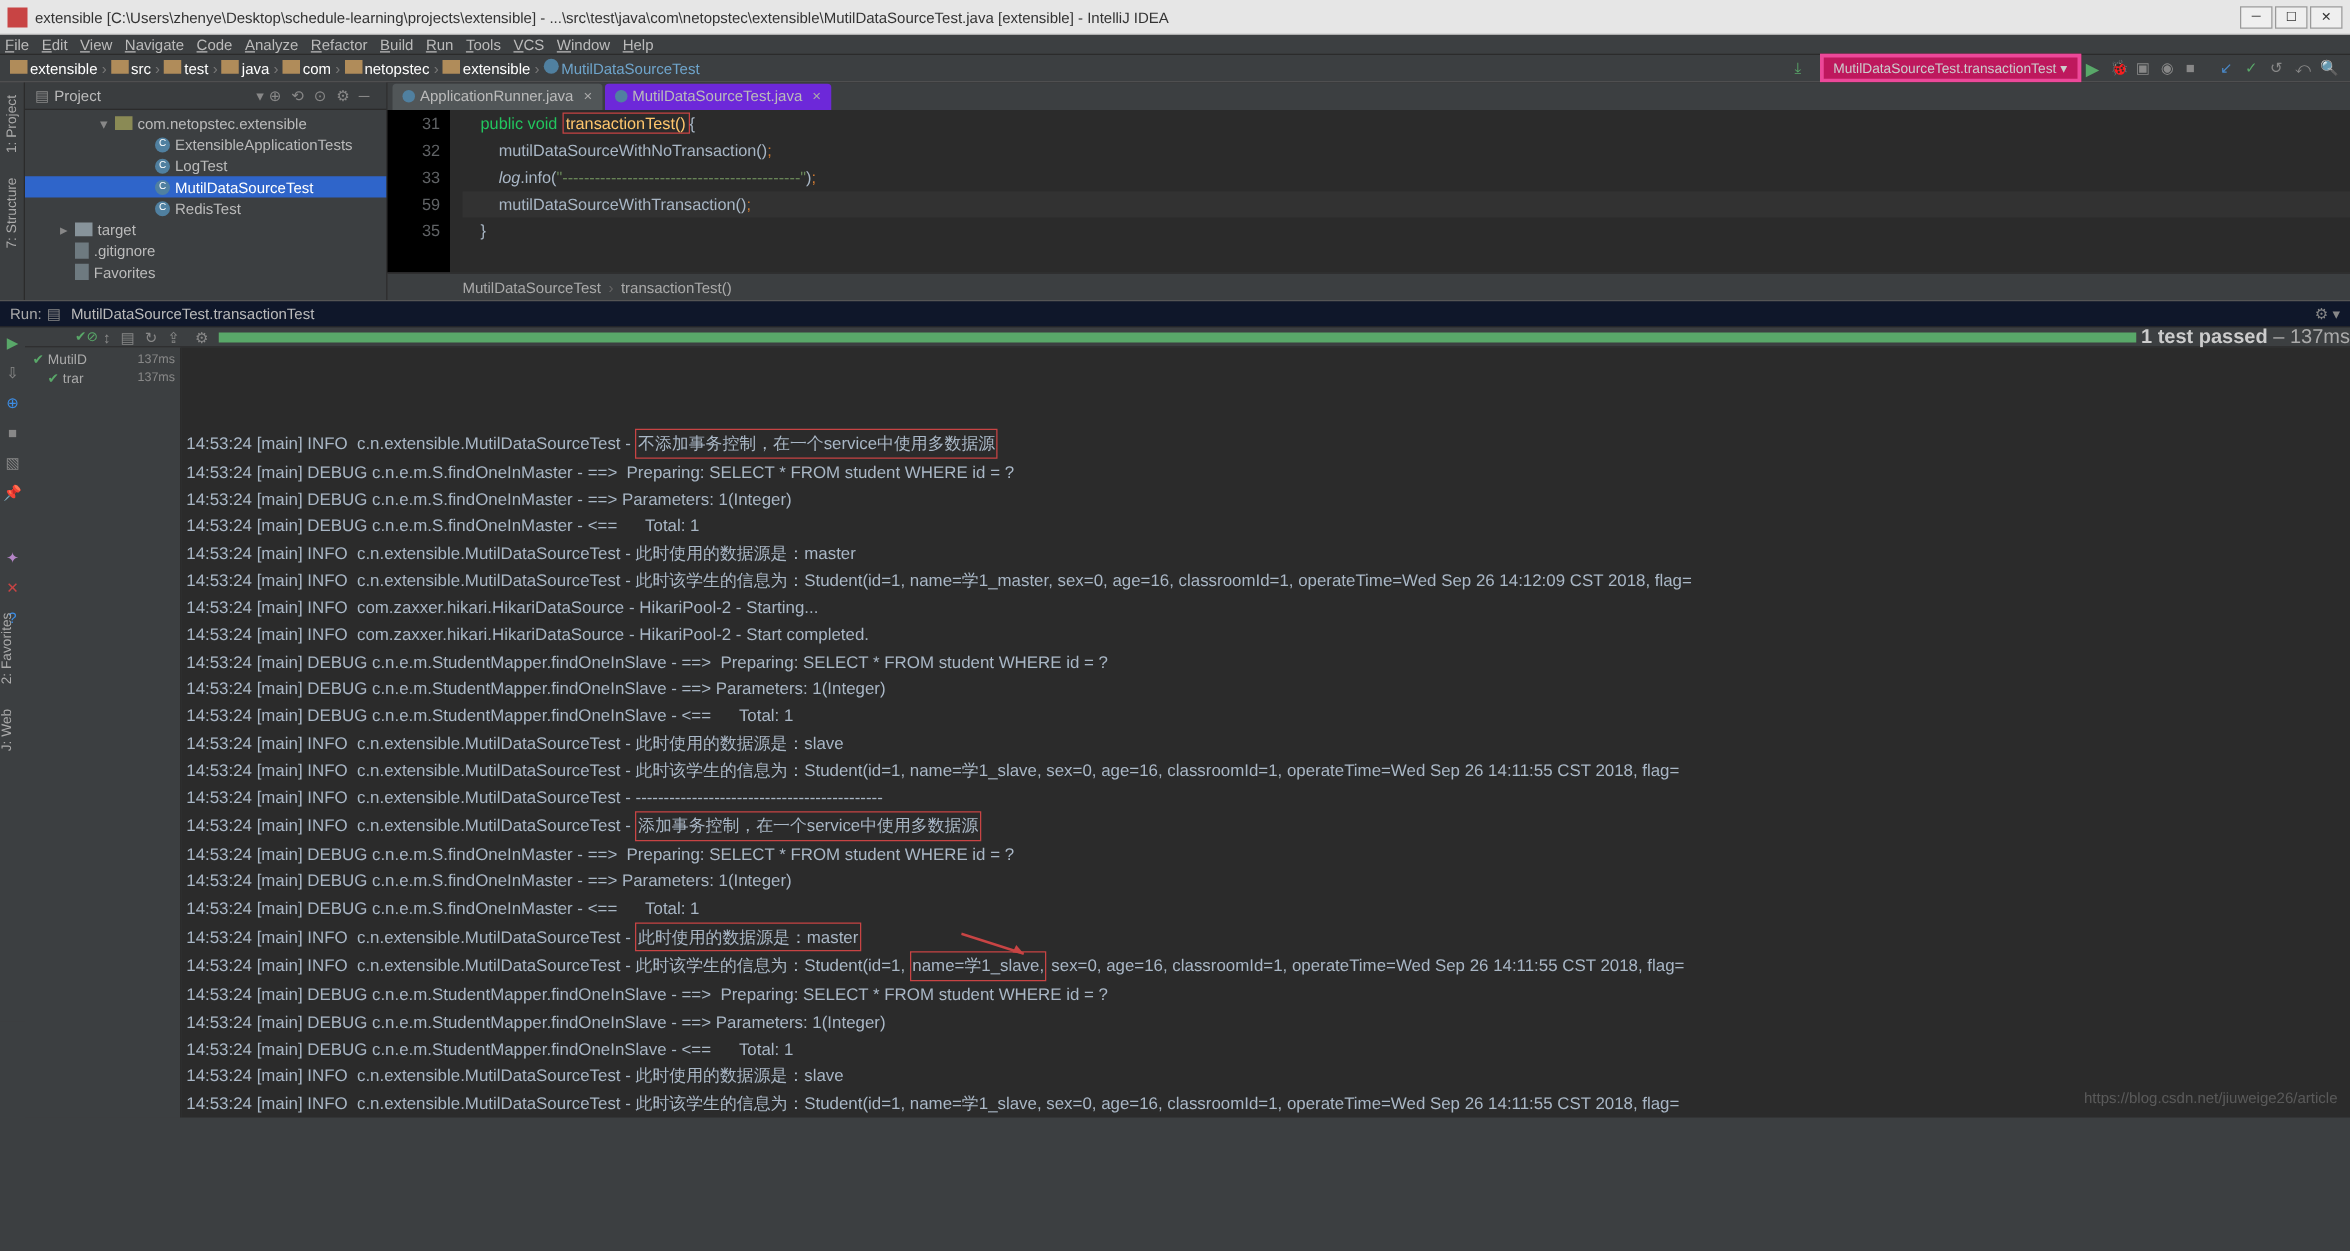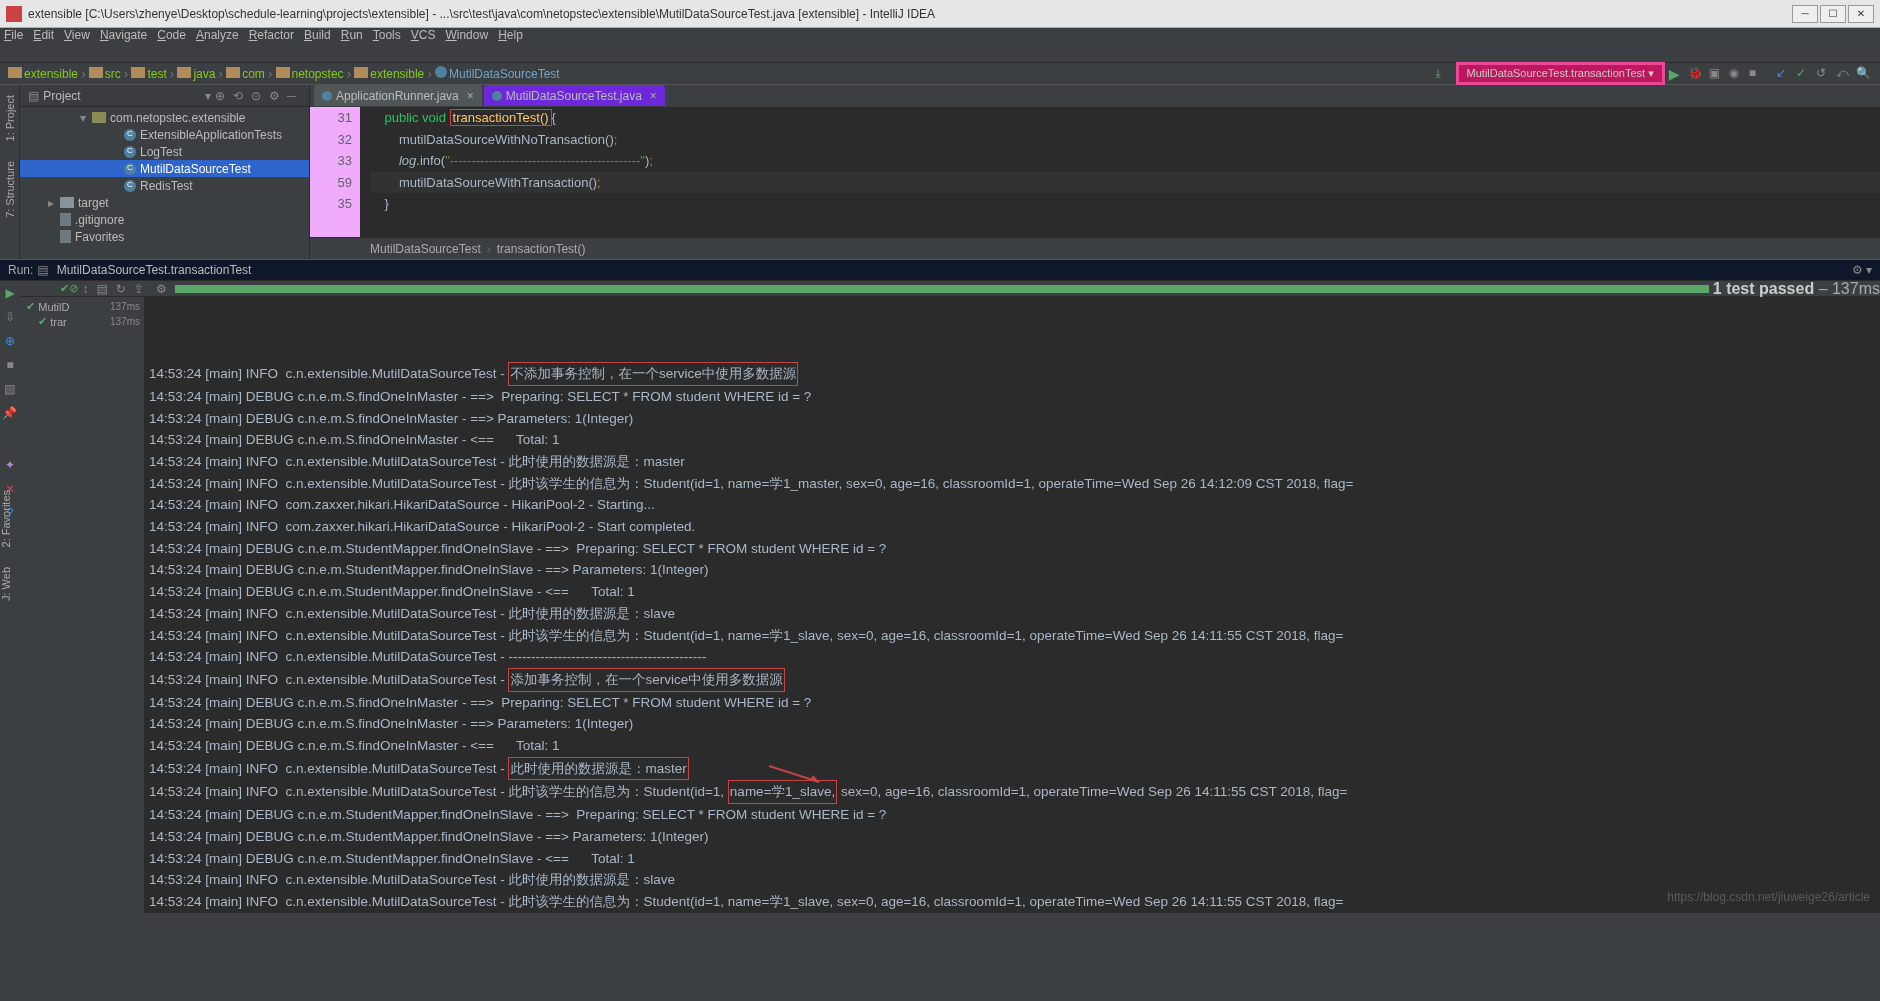--- a/index.html
+++ b/index.html
@@ -2,25 +2,25 @@
 <html><head>
 <meta charset="utf-8">
 <style>
 * { margin: 0; padding: 0; box-sizing: border-box; font-family: "Segoe UI", Arial, sans-serif; }
 body { background: #3c3f41; color: #bbbbbb; font-size: 12px; overflow: hidden; width: 1880px; height: 1001px; }
 .titlebar { height: 28px; background: #e6e6e6; display: flex; align-items: center; padding: 0 6px; color: #333; border-bottom: 1px solid #b0b0b0; }
 .titlebar .app-icon { width: 16px; height: 16px; background: #c84444; margin-right: 6px; }
 .titlebar .title { flex: 1; font-size: 12px; }
 .titlebar .win-btns { display: flex; gap: 2px; }
 .titlebar .win-btn { width: 26px; height: 18px; border: 1px solid #9a9a9a; background: #efefef; display: flex; align-items: center; justify-content: center; font-size: 10px; }
-.menubar { height: 35px; background: #3c3f41; display: flex; padding: 0 4px; gap: 10px; border-bottom: 1px solid #2b2b2b; }
+.menubar { height: 16px; background: #3c3f41; display: flex; align-items: center; padding: 0 4px; gap: 10px; border-bottom: 1px solid #2b2b2b; }
 .menubar span { color: #bbbbbb; font-size: 12px; cursor: default; }
 .menubar span u { text-decoration: underline; }
 .navrow { height: 22px; background: #3c3f41; border-bottom: 1px solid #555; display: flex; align-items: center; padding: 0 8px; gap: 4px; }
-.navrow .crumb { color: #84cc16; font-size: 12px; }
+.navrow .crumb { color: #ffffff; font-size: 12px; }
 .navrow .sep { color: #777; }
 .navrow .folder-icon { width: 14px; height: 11px; background: #b08c5a; display: inline-block; margin-right: 2px; }
 .navrow .class-icon { width: 12px; height: 12px; background: #5080a0; border-radius: 50%; display: inline-block; margin-right: 2px; }
 .navrow .class-text { color: #6fa5cc; }
 .navrow .spacer { flex: 1; }
 .navrow .run-config { background: #be185d; padding: 2px 8px; border: 3px solid #ec4899; font-size: 11px; color: #ccc; }
 .navrow .toolbar-icon { width: 16px; height: 16px; display: inline-block; }
 .navrow .play { color: #59a869; font-size: 14px; }
 .main { display: flex; height: 174px; }
 .left-gutter { width: 20px; background: #3c3f41; border-right: 1px solid #2b2b2b; display: flex; flex-direction: column; align-items: center; padding-top: 10px; gap: 20px; }
@@ -34,27 +34,27 @@
 .tree .node.lv1 { padding-left: 60px; }
 .tree .node.lv2 { padding-left: 92px; }
 .tree .node.lv0 { padding-left: 28px; }
 .tree .node.selected { background: #2f65ca; color: #fff; }
 .tree .arrow { width: 12px; color: #888; }
 .tree .pkg-icon { width: 14px; height: 11px; background: #8a8a55; display: inline-block; margin-right: 4px; }
 .tree .class-circle { width: 12px; height: 12px; background: #5080a0; border-radius: 50%; display: inline-block; margin-right: 4px; font-size: 8px; text-align: center; color: #fff; }
 .tree .folder-ico { width: 14px; height: 11px; background: #87939a; display: inline-block; margin-right: 4px; }
 .tree .file-ico { width: 11px; height: 13px; background: #6e7a80; display: inline-block; margin-right: 4px; }
 .editor-area { flex: 1; background: #2b2b2b; display: flex; flex-direction: column; }
-.tabbar { height: 22px; background: #3c3f41; display: flex; align-items: flex-start; padding-left: 4px; }
+.tabbar { height: 22px; background: #3c3f41; display: flex; align-items: center; padding-left: 4px; }
 .tab { height: 21px; padding: 0 8px; display: flex; align-items: center; gap: 4px; background: #515658; color: #bbbbbb; font-size: 12px; border-top-left-radius: 3px; border-top-right-radius: 3px; margin-right: 2px; }
 .tab.active { background: #6d28d9; }
 .tab .class-dot { width: 10px; height: 10px; background: #5080a0; border-radius: 50%; }
 .tab .close { color: #aaa; margin-left: 4px; }
 .code { flex: 1; display: flex; font-family: "Consolas", monospace; font-size: 13px; line-height: 21.6px; }
-.gutter { width: 50px; text-align: right; padding-right: 8px; color: #606366; background: #f0abfc; }
+.gutter { width: 50px; text-align: right; padding-right: 8px; color: #606366; background: #000000; }
 .code-body { flex: 1; padding-left: 10px; white-space: pre; position: relative; }
 .kw { color: #22c55e; }
 .method-hl { border: 1px solid #c84444; color: #ffc66d; padding: 0 2px; }
 .string { color: #6a8759; }
 .punct { color: #cc7832; }
 .ident { color: #a9b7c6; }
 .italic { font-style: italic; color: #a9b7c6; }
 .line-sel { background: #323232; display: block; width: 100%; }
 .breadcrumb-bar { height: 22px; background: #3c3f41; border-top: 1px solid #2b2b2b; display: flex; align-items: center; padding-left: 60px; font-size: 12px; color: #aaa; gap: 6px; }
 .run-header { height: 22px; background: #0f172a; border-top: 1px solid #555; border-bottom: 1px solid #2b2b2b; display: flex; align-items: center; padding: 0 8px; font-size: 12px; }

